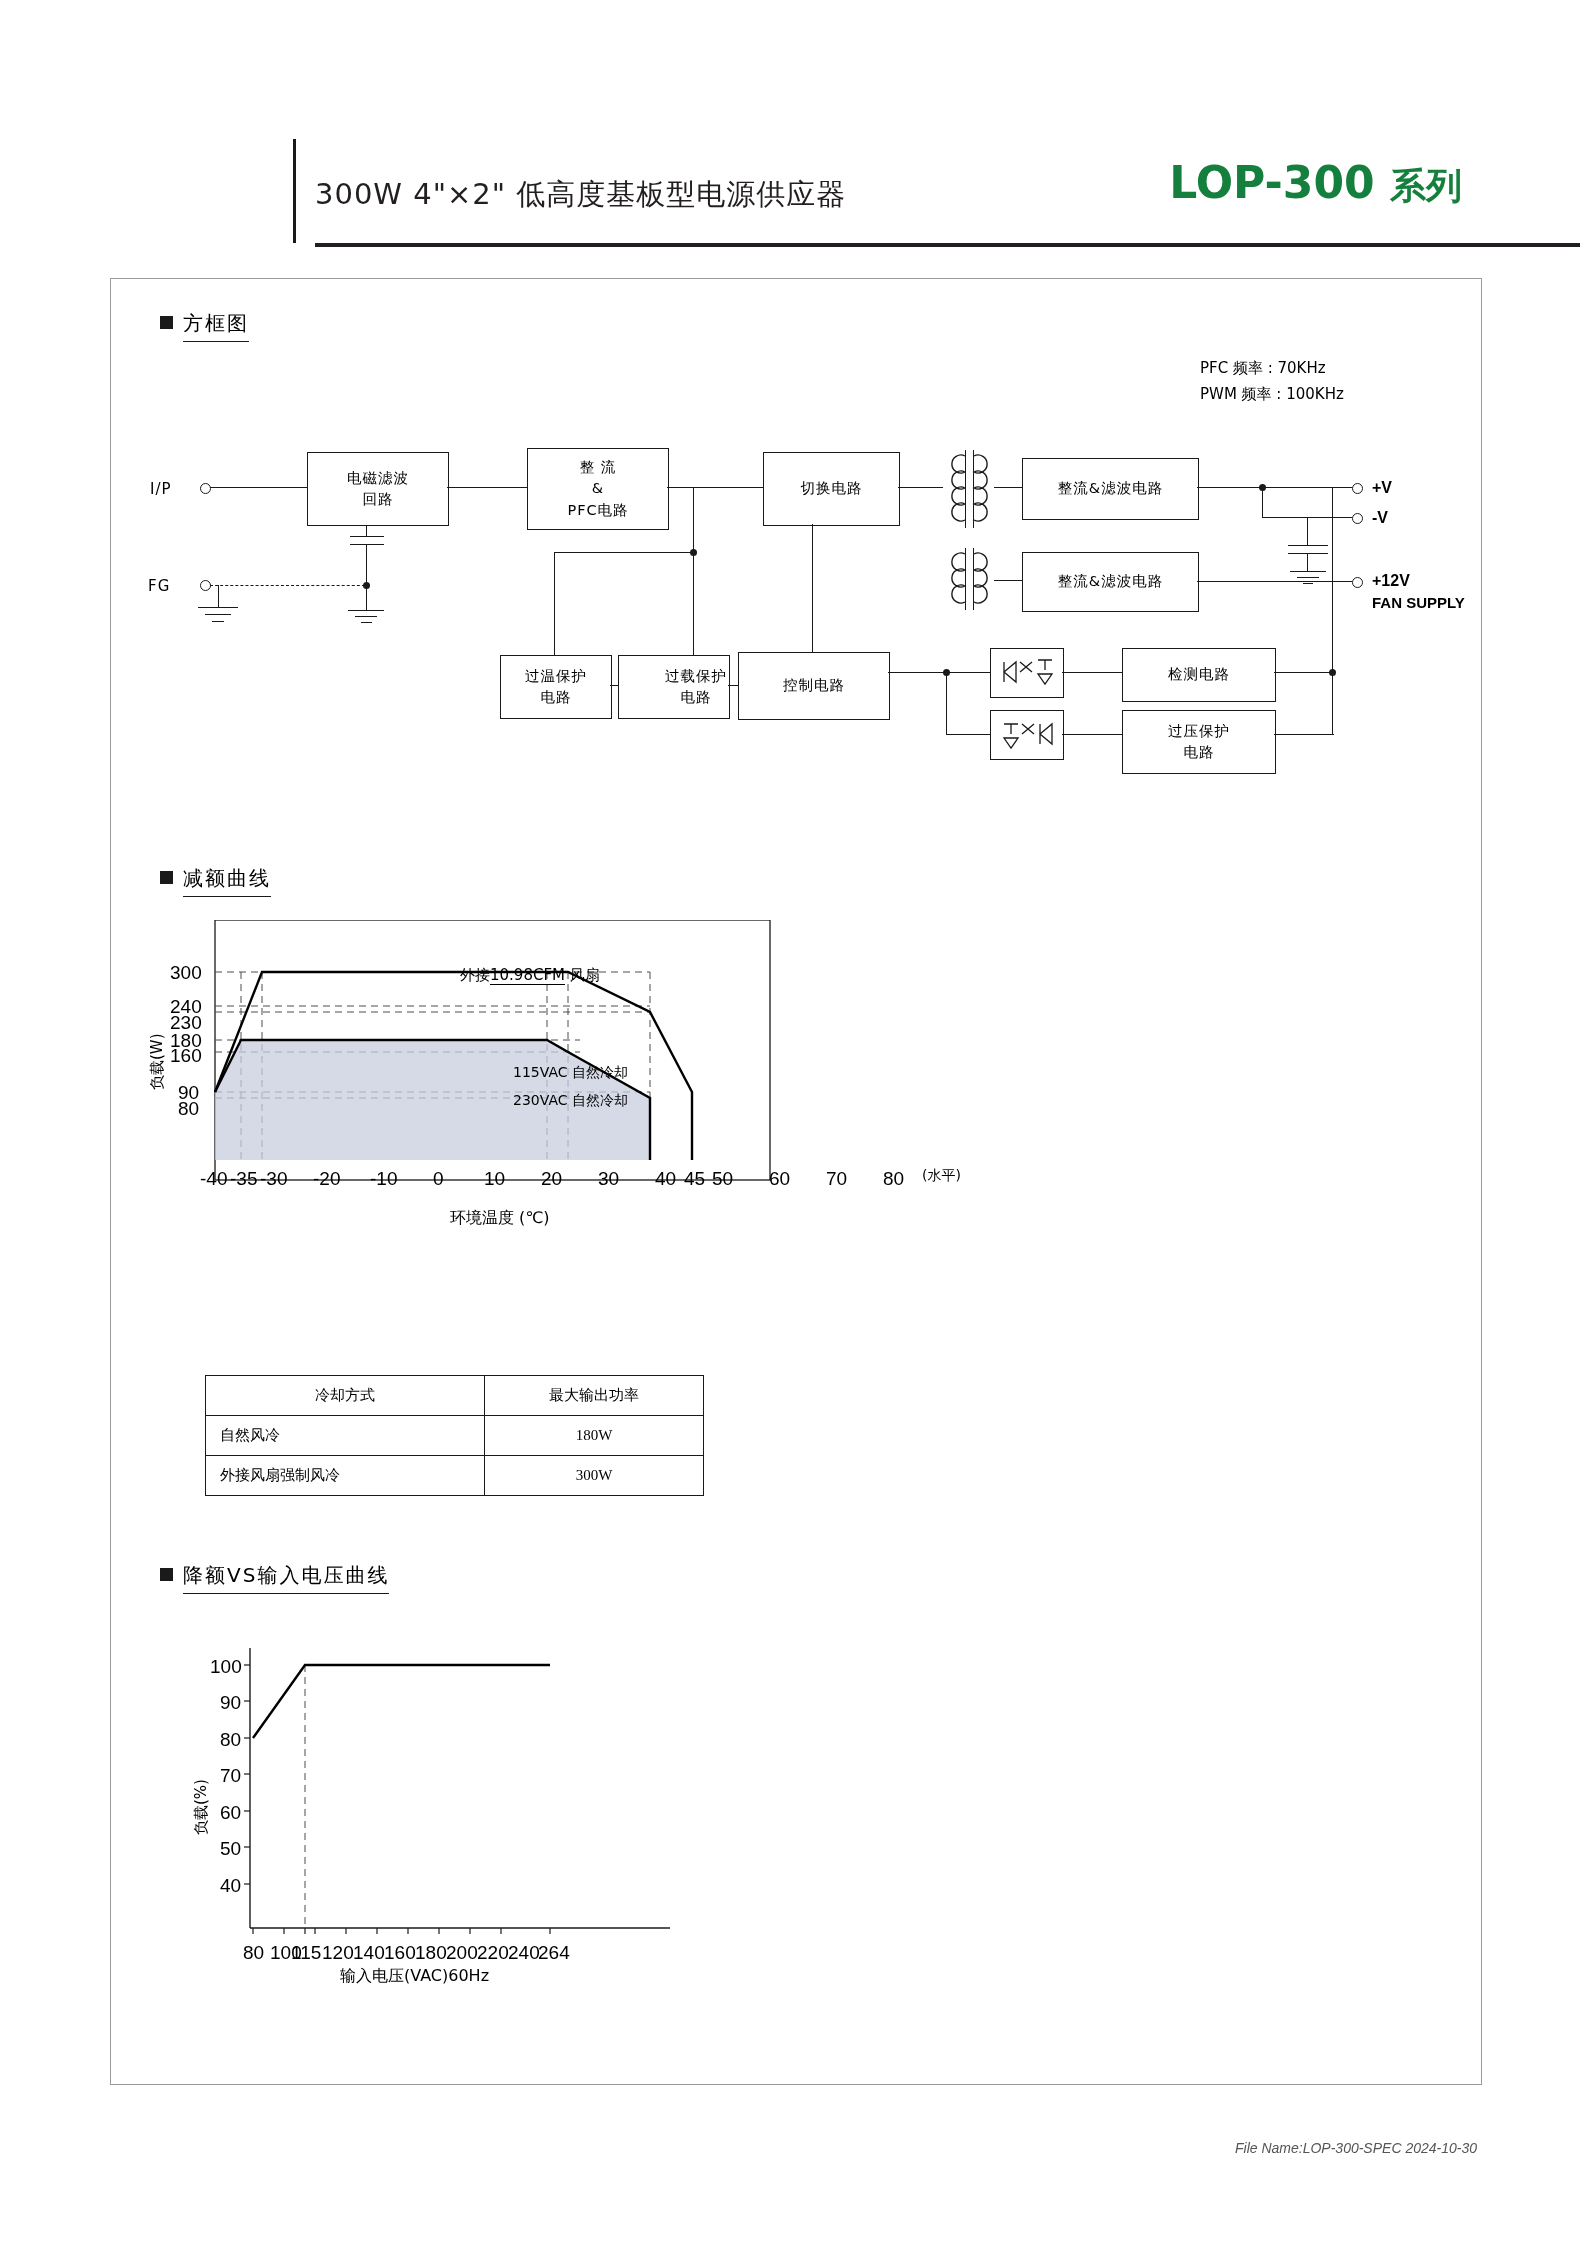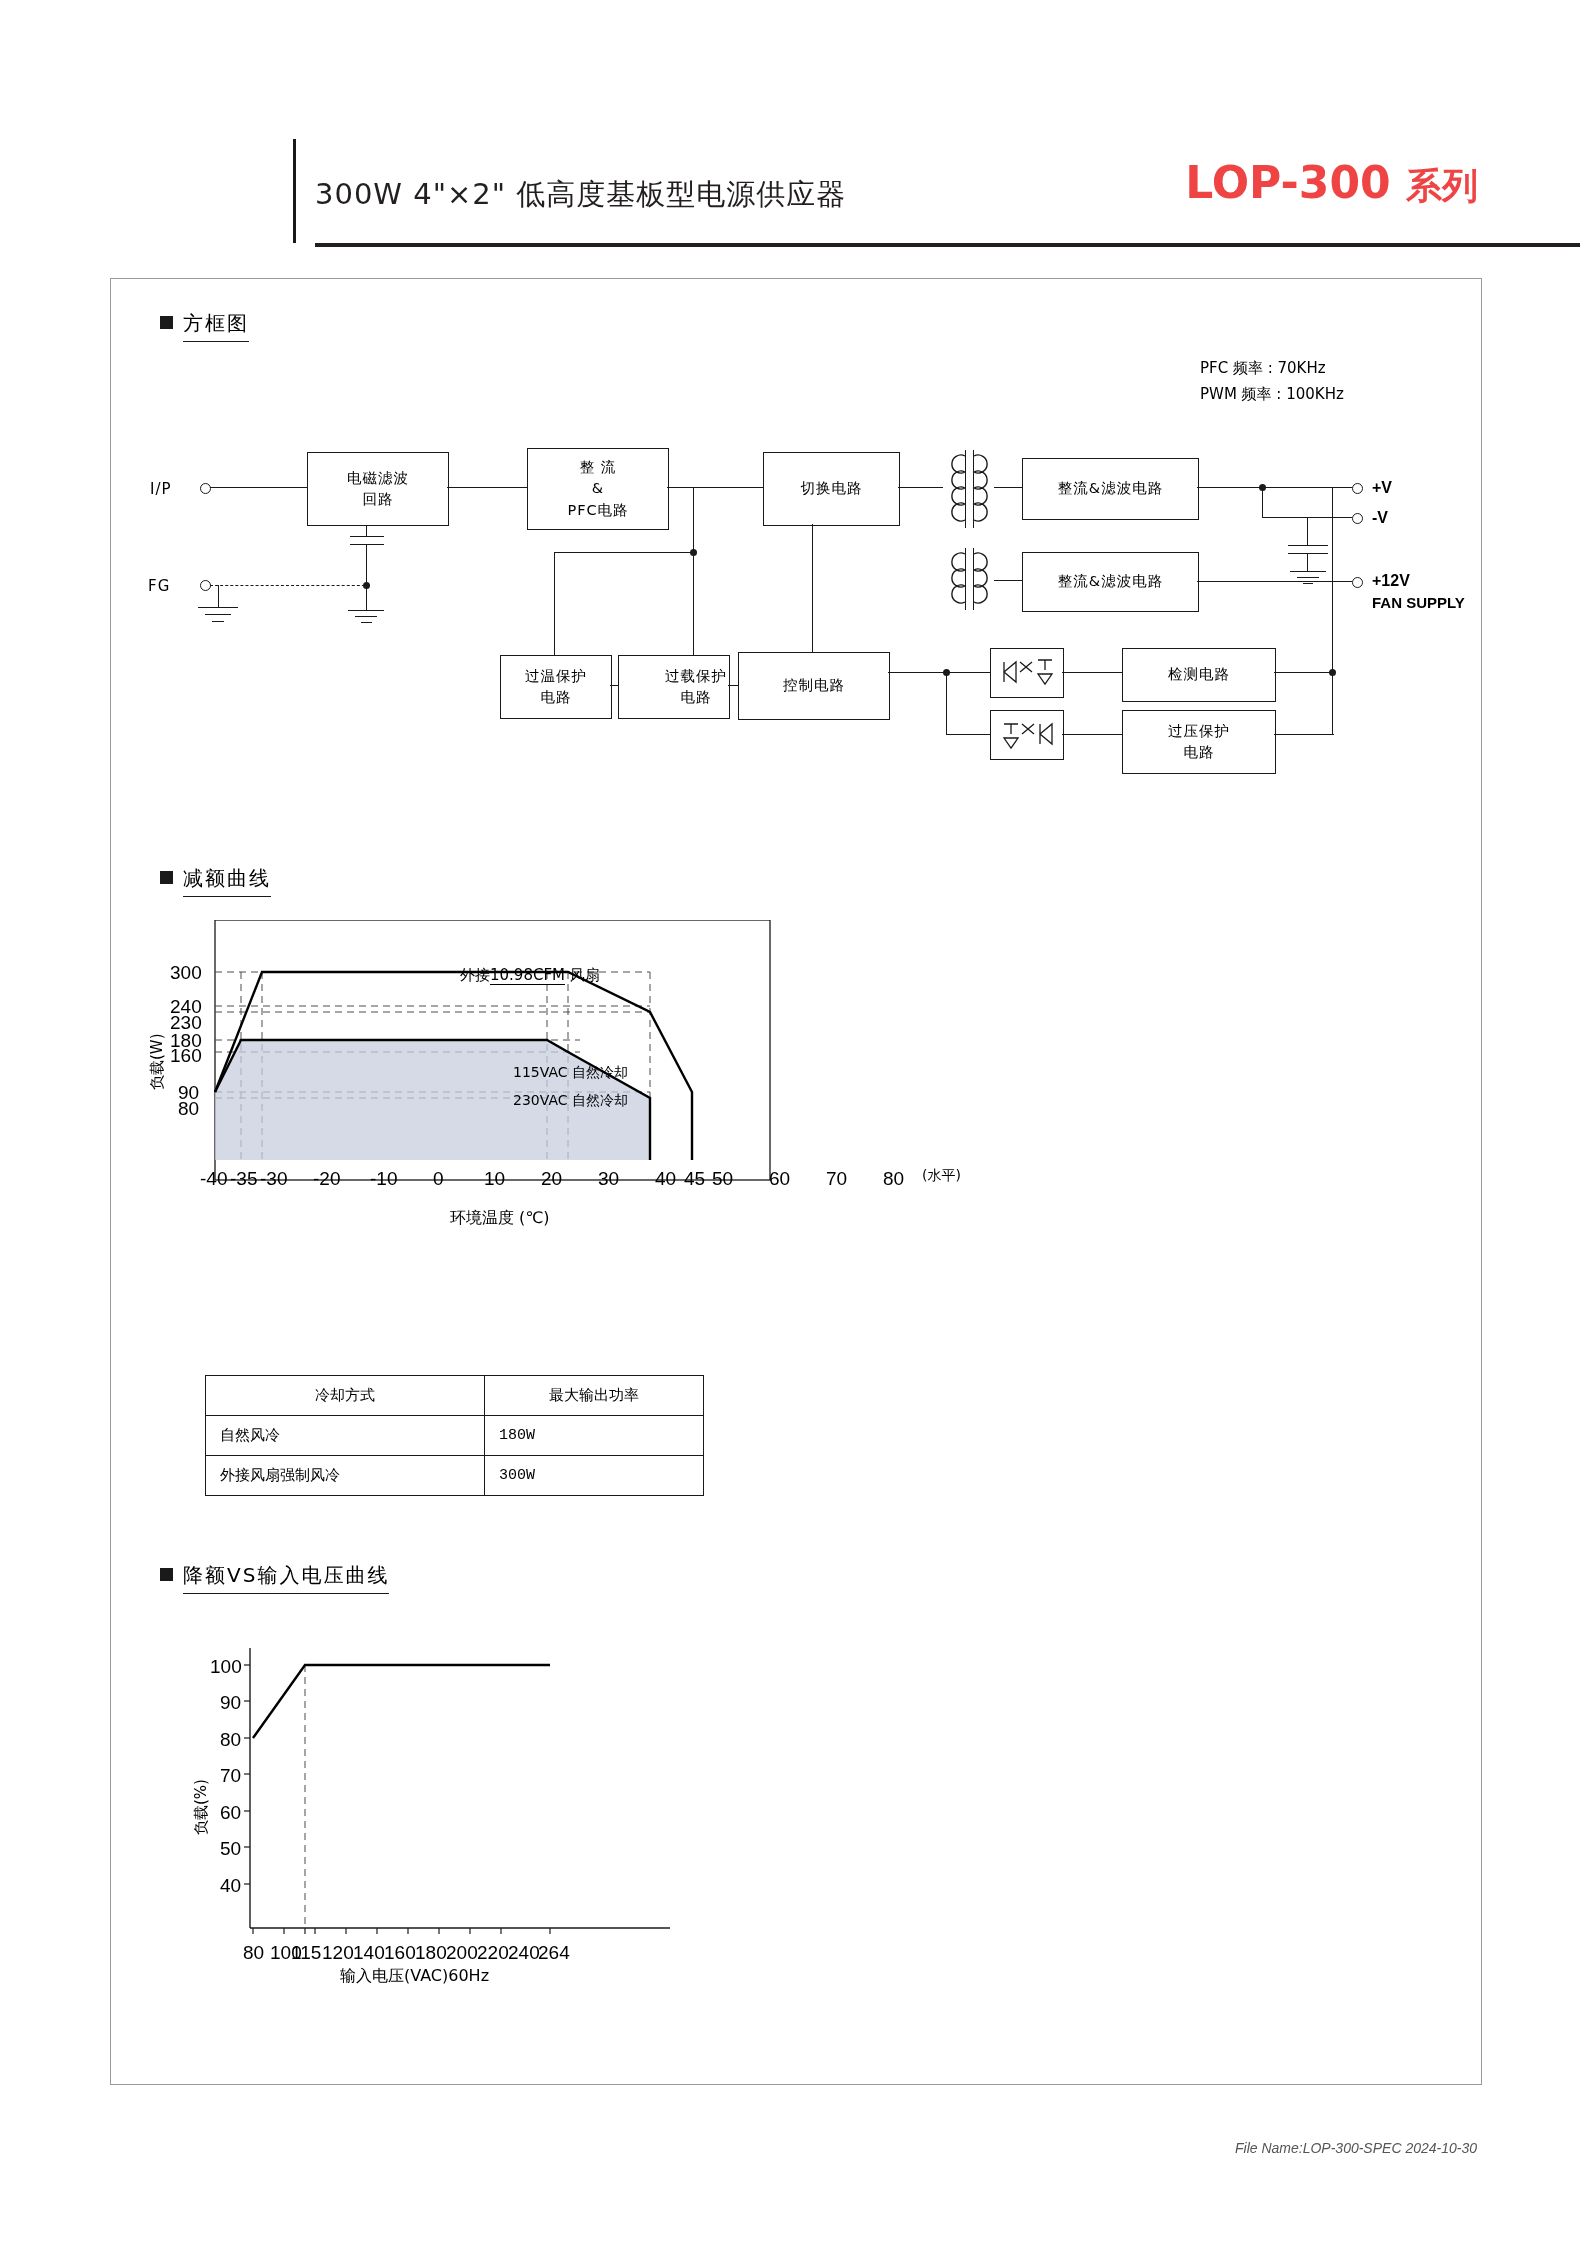--- a/index.html
+++ b/index.html
@@ -24,22 +24,22 @@
     position:absolute;left:0;top:66px;width:165px;text-align:center;
     color:#fff;font-weight:bold;font-size:17px;letter-spacing:0.5px;
   }
   .hrule{position:absolute;left:183px;top:4px;width:3px;height:104px;background:#1a1a1a;}
   .htitle{
     position:absolute;left:205px;top:40px;
     font-size:29px;color:#231f20;letter-spacing:1px;
     font-family:"DejaVu Sans", sans-serif;
   }
   .hmodel{
-    position:absolute;right:2px;top:22px;text-align:left;
-    font-size:44px;font-weight:bold;color:#ef4444;letter-spacing:0px;
+    position:absolute;right:18px;top:22px;text-align:left;
+    font-size:44px;font-weight:bold;color:#15803d;letter-spacing:0px;
     font-family:"DejaVu Sans", sans-serif;white-space:nowrap;
   }
   .hmodel .series{font-size:36px;font-weight:bold;font-family:"DejaVu Sans", sans-serif;}
   .hline{position:absolute;left:205px;top:108px;width:1265px;height:4px;background:#231f20;}
 
   
   .frame{position:absolute;left:110px;top:278px;width:1370px;height:1805px;border:1px solid #9a9a9a;}
 
   
   .sect{position:absolute;font-size:20px;font-family:"DejaVu Sans", sans-serif;letter-spacing:2px;}
@@ -73,21 +73,21 @@
     transform:rotate(-90deg);transform-origin:left top;white-space:nowrap;
   }
 
   
   .tbl{position:absolute;border-collapse:collapse;}
   .tbl td{
     border:1px solid #1a1a1a;font-size:15px;
     font-family:"DejaVu Sans", sans-serif;padding:10px 14px;
     height:18px;
   }
-  .tbl td.c{text-align:left;font-family:Liberation Mono, monospace;}
+  .tbl td.c{text-align:center;font-family:Liberation Serif, serif;}
   .tbl td.h{text-align:center;}
 
   
   .footer{
     position:absolute;right:110px;top:2140px;
     font-size:14px;font-style:italic;color:#555;
     font-family:"Liberation Sans", sans-serif;
   }
 </style>
 </head>

